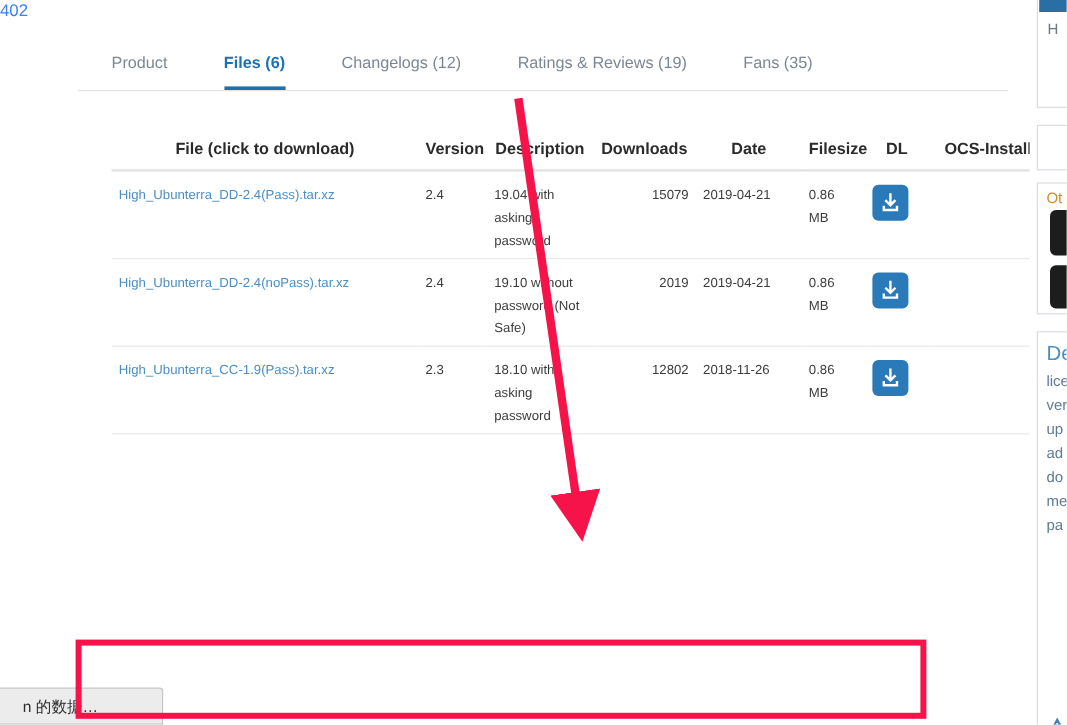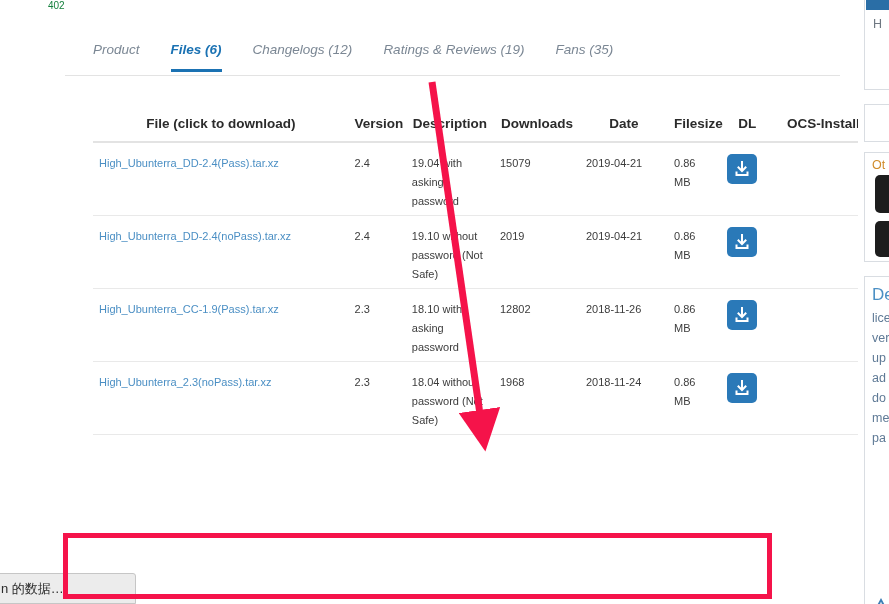--- a/index.html
+++ b/index.html
@@ -13,24 +13,23 @@
     background: #ffffff;
     font-family: "Liberation Sans", sans-serif;
     position: relative;
   }
 
   
   .corner-number {
     position: absolute;
     left: 0px;
     top: 0px;
-    font-size: 10px;
-    color: #15803d;
+    font-size: 14px;
+    color: #3b82f6;
     letter-spacing: 0px;
-    padding-left: 48px;
   }
 
   
   .content {
     position: absolute;
     left: 65px;
     top: 0px;
     width: 775px;
     height: 604px;
     background: #ffffff;
@@ -38,33 +37,33 @@
 
   
   .tabbar {
     position: absolute;
     left: 0px;
     top: 38px;
     width: 775px;
     height: 37px;
     border-bottom: 1px solid #e3e3e3;
     display: flex;
-    align-items: center;
-    font-style: italic;
+    align-items: flex-end;
   }
   .tab {
     font-size: 13.5px;
     color: #7b8794;
     padding: 1px 0 12px 0;
     margin-right: 31px;
     white-space: nowrap;
     cursor: pointer;
     border-bottom: 3px solid transparent;
     position: relative;
     top: 0px;
+    margin-left: 16px;
   }
   .tab:first-child { margin-left: 28px; }
   .tab.active {
     color: #1b72b3;
     font-weight: bold;
     border-bottom: 3px solid #1b72b3;
   }
 
   
   .table-wrap {
@@ -98,21 +97,21 @@
   }
   .col-file   { width: 232px; }
   .col-ver    { width: 52px; }
   .col-desc   { width: 80px; }
   .col-dl     { width: 78px; }
   .col-date   { width: 80px; }
   .col-size   { width: 48px; }
   .col-btn    { width: 48px; }
   .col-ocs    { width: 90px; }
 
-  .cell-right { text-align: left; }
+  .cell-right { text-align: right; }
   .filelink {
     color: #4b8fc4;
     text-decoration: none;
     cursor: pointer;
     word-break: normal;
   }
 
   
   .dlbtn {
     display: inline-block;
@@ -202,21 +201,21 @@
     top: 573px;
     width: 142px;
     height: 31px;
     background: #ececec;
     border: 1px solid #c6c6c6;
     border-radius: 3px 3px 0 0;
     box-sizing: border-box;
   }
   .shelf-text {
     position: absolute;
-    left: 6px;
+    left: 24px;
     top: 6px;
     font-size: 13px;
     color: #2d2d2d;
     white-space: nowrap;
   }
 
   
   .anno {
     position: absolute;
     left: 0; top: 0;
@@ -322,37 +321,20 @@
               <svg width="18" height="18" viewBox="0 0 18 18">
                   <path d="M9 2 L9 10 M5.5 7.5 L9 11 L12.5 7.5" stroke="#ffffff" stroke-width="2" fill="none" stroke-linecap="square"></path>
                   <path d="M3.5 11.5 L3.5 15 L14.5 15 L14.5 11.5" stroke="#ffffff" stroke-width="2" fill="none"></path>
                 </svg>
             </span>
           </td>
           <td></td>
         </tr>
 
 
-        <tr>
-          <td><a class="filelink">High_Ubunterra_2.3(noPass).tar.xz</a></td>
-          <td>2.3</td>
-          <td>18.04 without password (Not Safe)</td>
-          <td class="cell-right">1968</td>
-          <td>2018-11-24</td>
-          <td>0.86 MB</td>
-          <td>
-            <span class="dlbtn">
-              <svg width="18" height="18" viewBox="0 0 18 18">
-                  <path d="M9 2 L9 10 M5.5 7.5 L9 11 L12.5 7.5" stroke="#ffffff" stroke-width="2" fill="none" stroke-linecap="square"></path>
-                  <path d="M3.5 11.5 L3.5 15 L14.5 15 L14.5 11.5" stroke="#ffffff" stroke-width="2" fill="none"></path>
-                </svg>
-            </span>
-          </td>
-          <td></td>
-        </tr>
 
       </tbody>
     </table>
   </div>
 </div>
 
 <div class="rail">
   <div class="rail-card c1">
     <div class="rail-bluebar"></div>
     <div class="rail-h">H</div>

